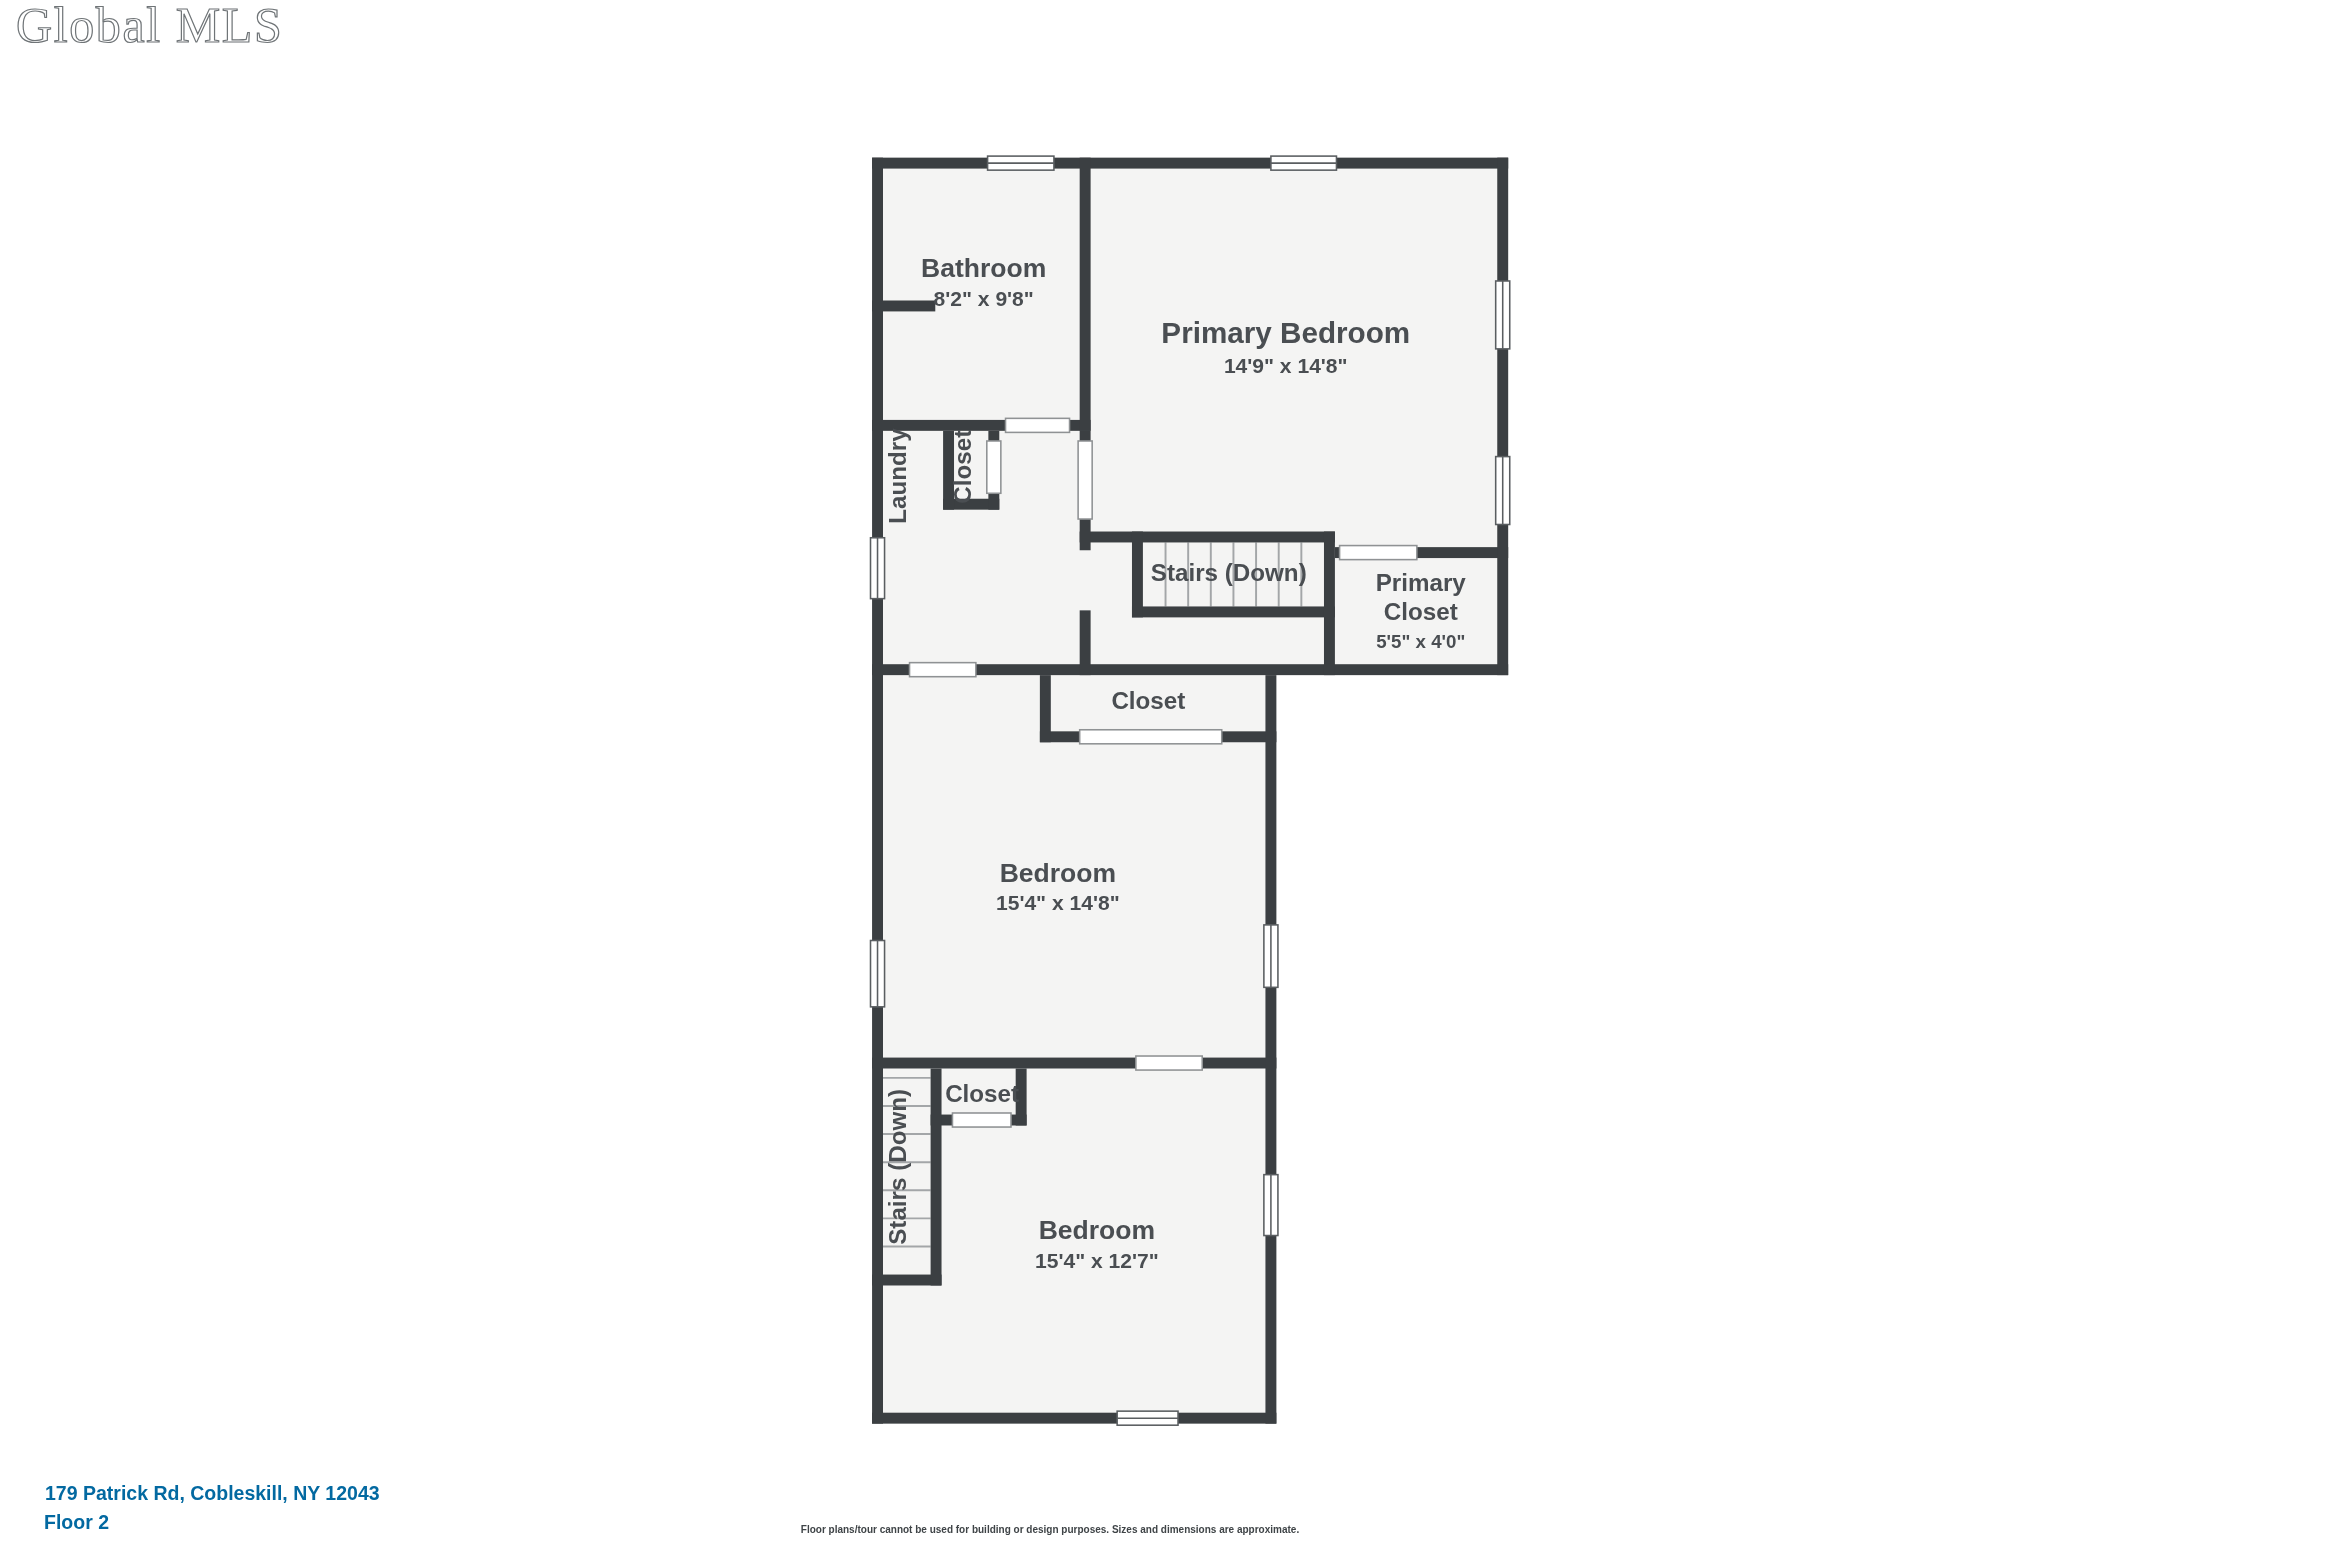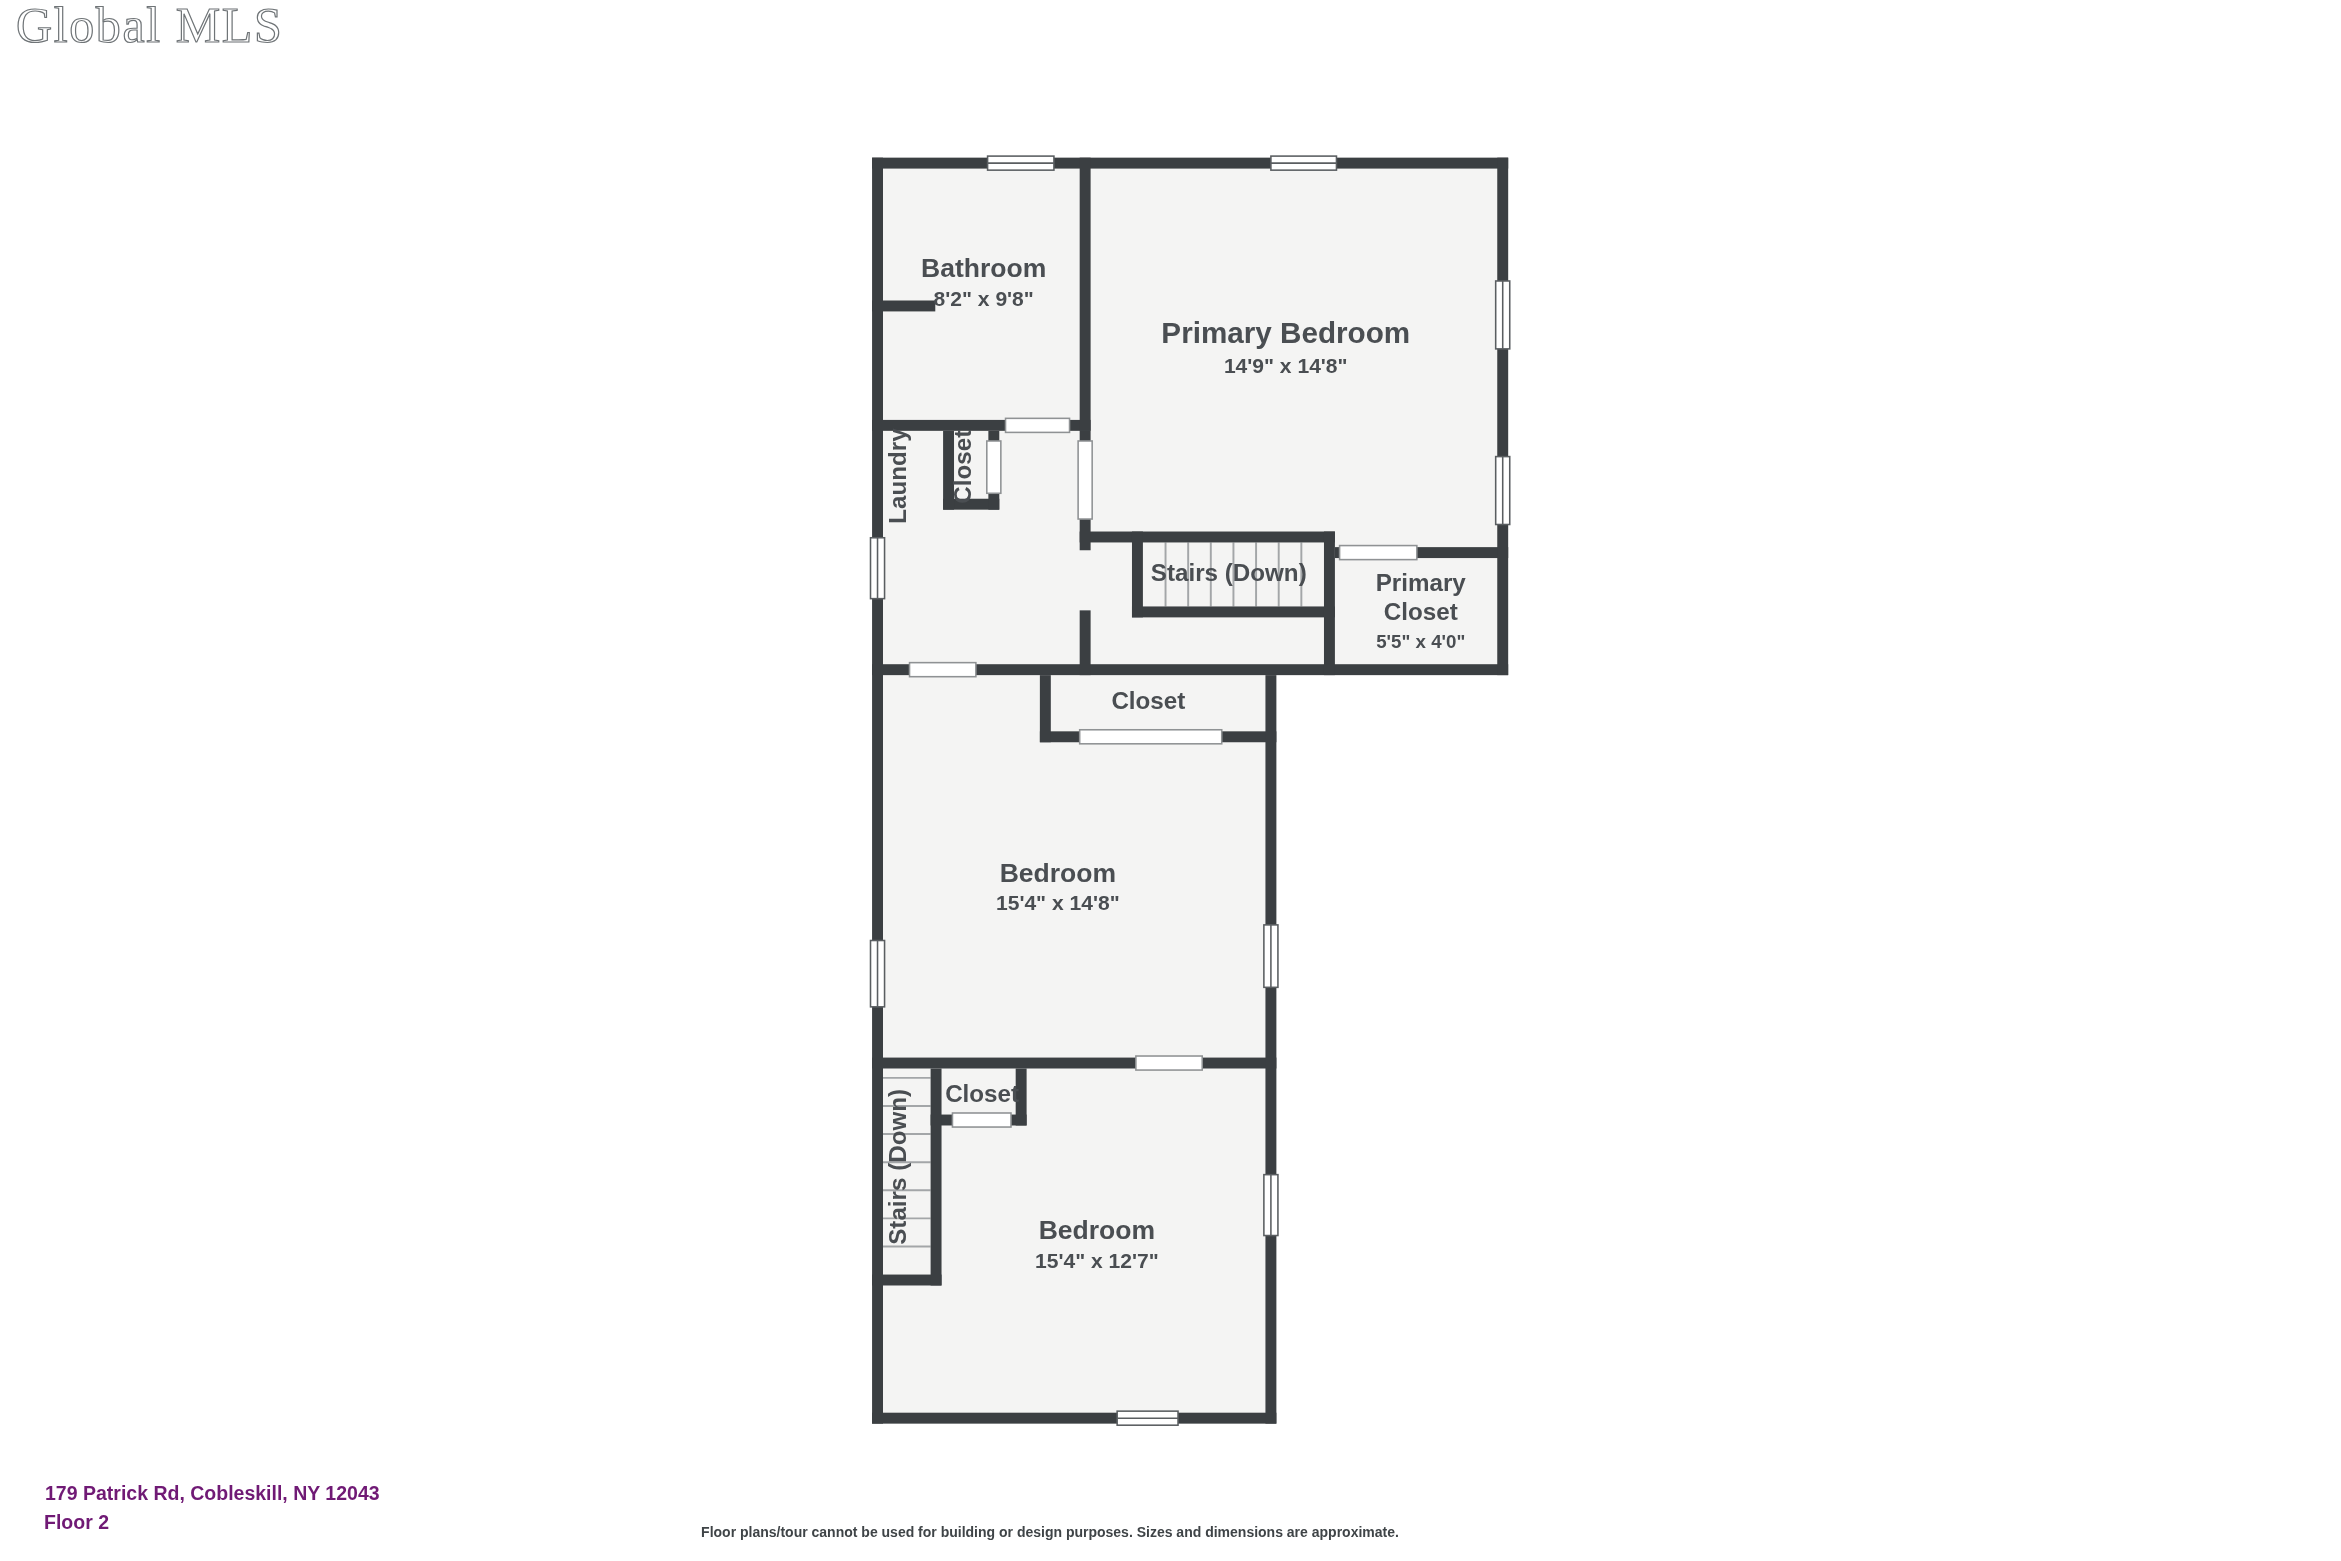--- a/index.html
+++ b/index.html
@@ -15,28 +15,28 @@
   .wall{fill:var(--wall);}
   .door{fill:#ffffff;stroke:var(--thin);stroke-width:2;}
   .window{fill:#ffffff;stroke:#5a5e61;stroke-width:2;}
   .winline{stroke:#5a5e61;stroke-width:2;fill:none;}
   .tread{stroke:#a3a6a8;stroke-width:2.5;fill:none;}
   .room-name{font-family:"Liberation Sans",sans-serif;font-weight:bold;fill:var(--label);font-size:34px;text-anchor:middle;}
   .room-name.big{font-size:38px;}
   .room-name.small{font-size:31px;}
   .room-dims{font-family:"Liberation Sans",sans-serif;font-weight:bold;fill:var(--label);font-size:27px;text-anchor:middle;}
   .room-dims.small{font-size:24px;}
-  .footer-text{position:absolute;color:#701a75;font-weight:bold;white-space:nowrap;}
+  .footer-text{position:absolute;color:#0369a1;font-weight:bold;white-space:nowrap;}
   #watermark{
     left:6.2px;top:1461px;font-family:"Liberation Serif",serif;font-size:50px;line-height:1;
     color:transparent;-webkit-text-stroke:1.2px #6f7477;letter-spacing:1.6px;z-index:3;font-weight:normal;padding-left:16px;
   }
   #address{left:45px;top:1482px;font-size:19.5px;z-index:2;}
   #floor-label{left:44px;top:1511px;font-size:19.5px;z-index:2;}
-  #disclaimer{left:0;top:1524px;width:2100px;text-align:center;font-size:14px;color:#3f4447;z-index:2;}
+  #disclaimer{left:0;top:1524px;width:2100px;text-align:center;font-size:10px;color:#3f4447;z-index:2;}
 </style>
 </head>
 <body>
 
 <svg width="2342" height="1561" viewBox="0 0 3000 2000">
 
   <g>
     <rect class="floor" x="1117" y="202" width="815" height="663"></rect>
     <rect class="floor" x="1117" y="865" width="518" height="504"></rect>
     <rect class="floor" x="1117" y="1369" width="518" height="455"></rect>

